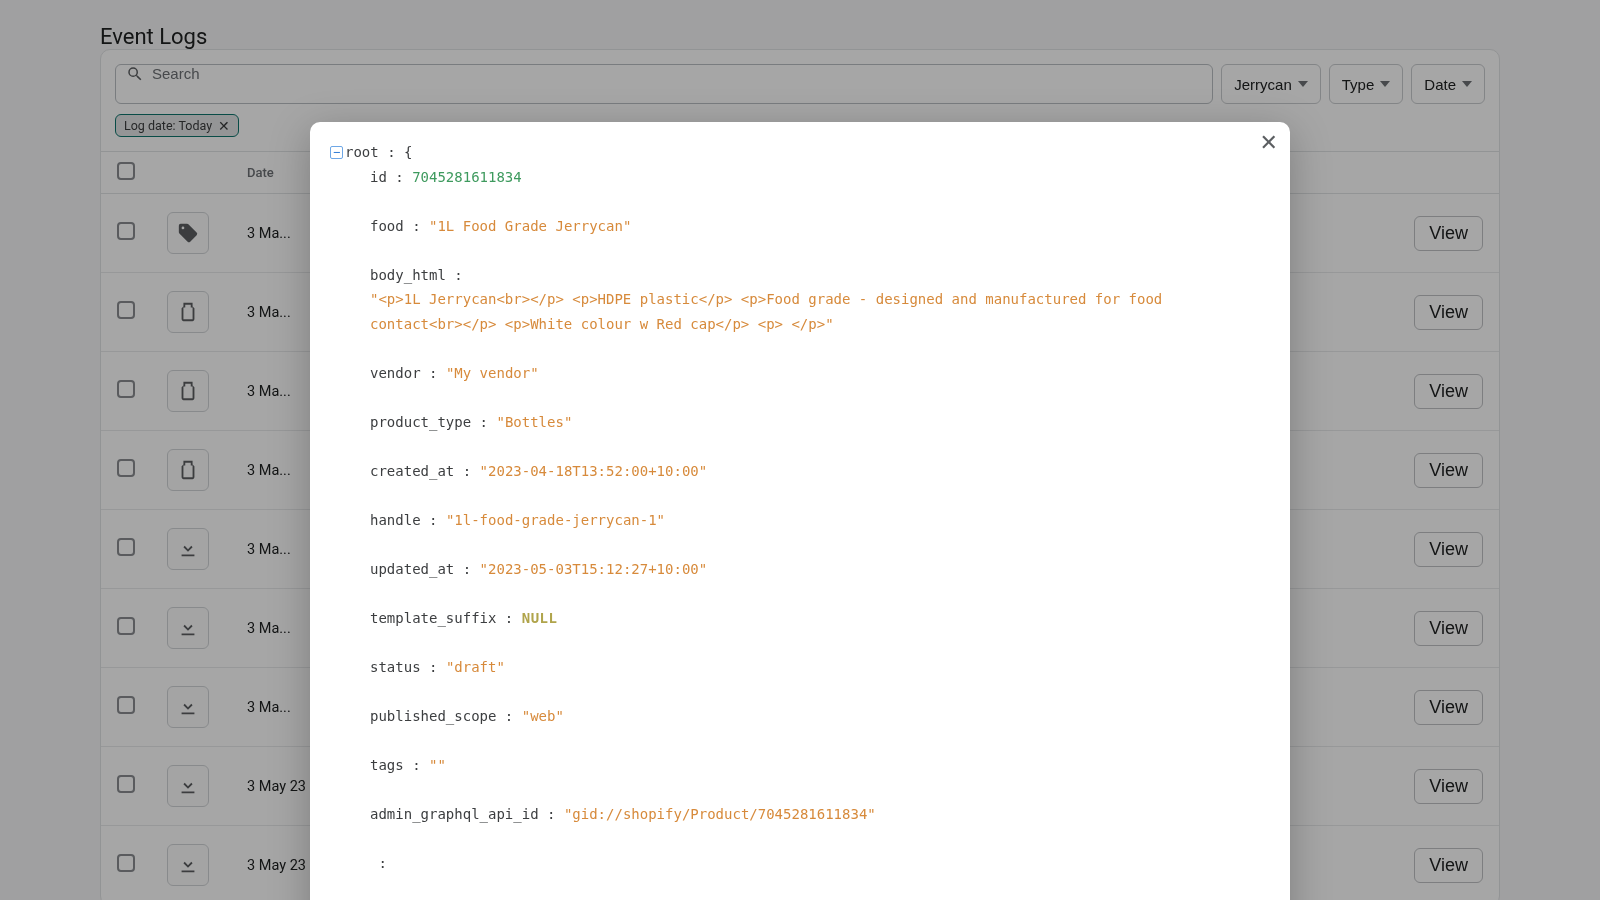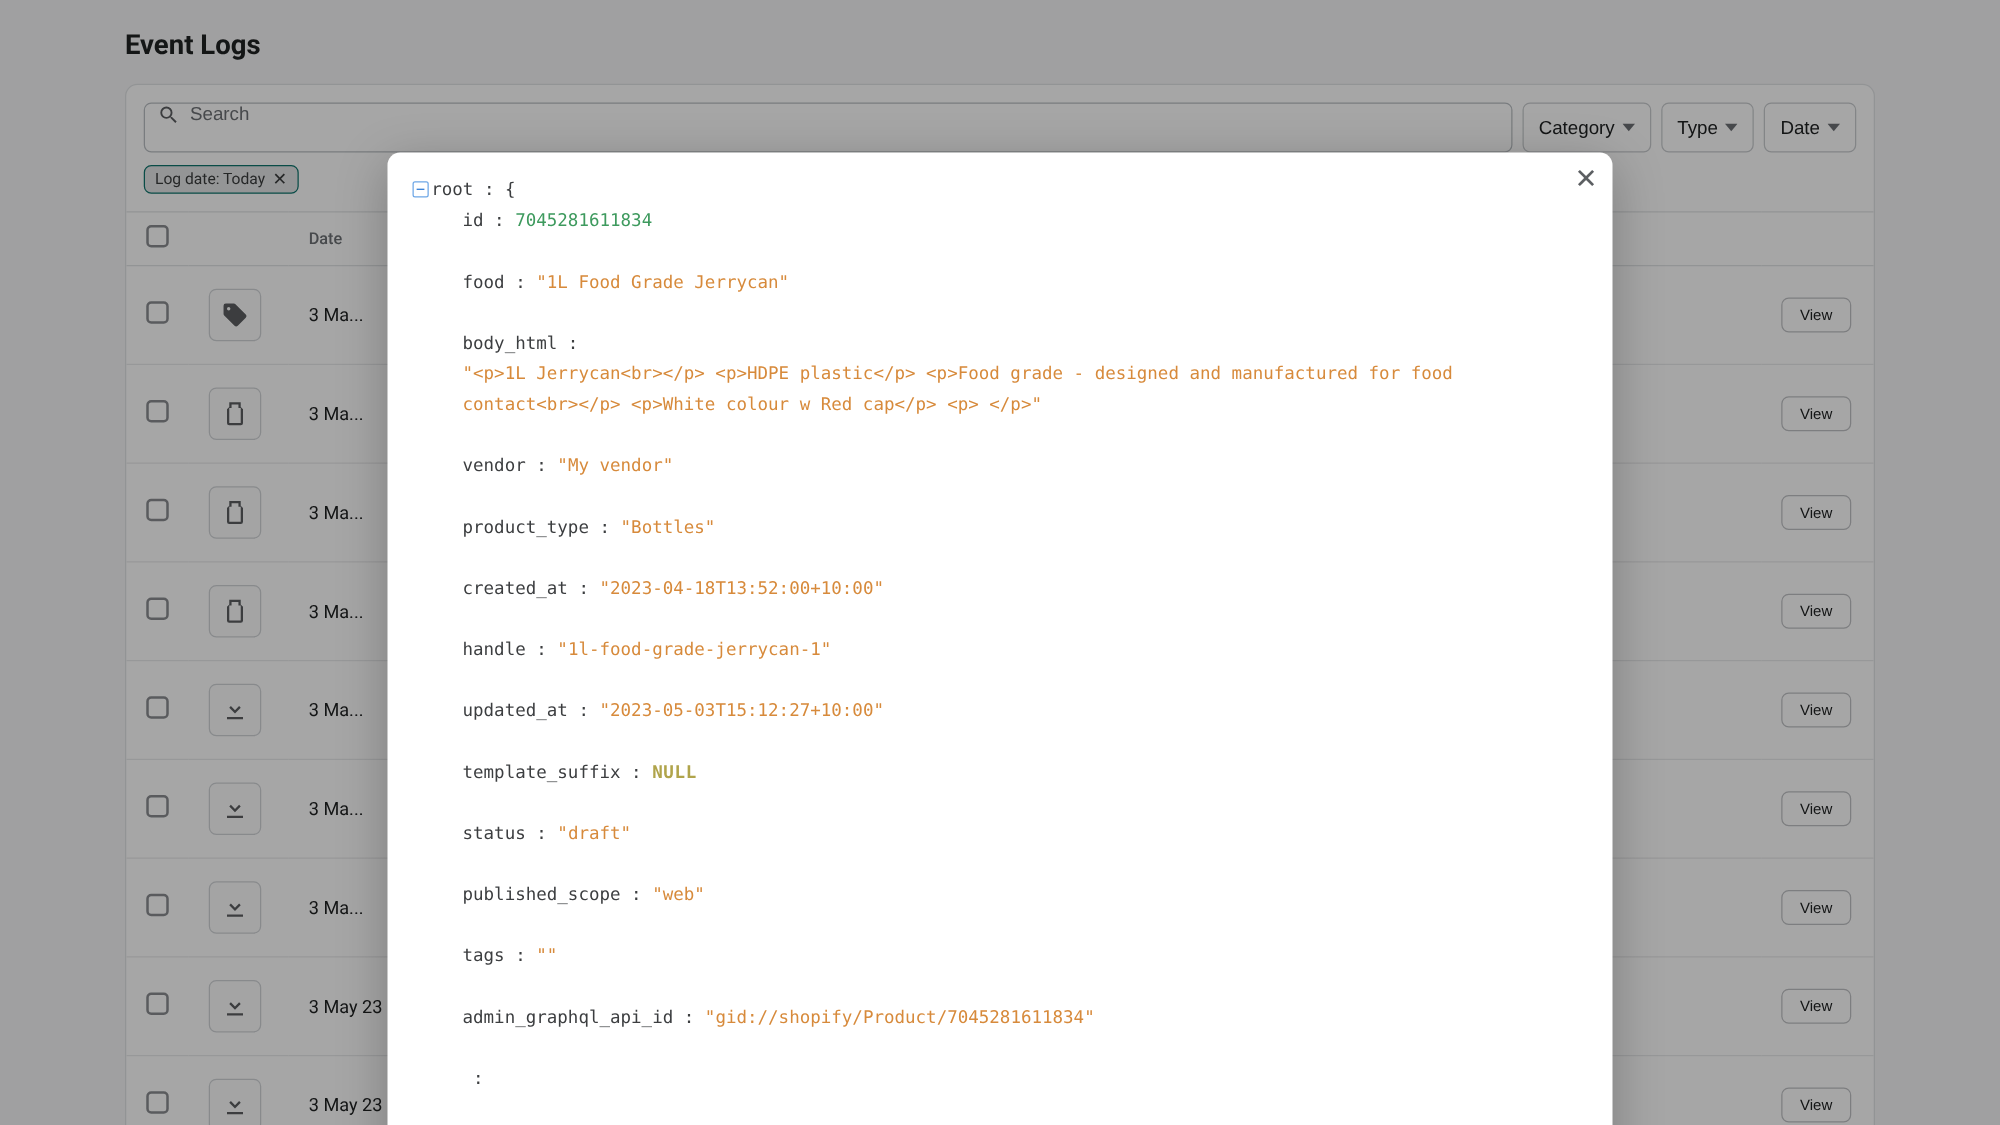--- a/index.html
+++ b/index.html
@@ -11,22 +11,21 @@
   overflow: hidden;
   position: relative;
   font-size: 14px;
   color: #202223;
 }
 .page {
   padding: 24px 100px;
 }
 .page-title {
   font-size: 22px;
-  font-weight: 700;
-  margin-bottom: 18px;
+  font-weight: 400;
 }
 .panel {
   background: #fff;
   border: 1px solid #e1e3e5;
   border-radius: 10px;
   overflow: hidden;
 }
 .filter-row {
   display: flex;
   gap: 8px;
@@ -75,21 +74,21 @@
   cursor:pointer; background:#fff;
 }
 .thumb {
   width:42px; height:42px; border:1px solid #d2d5d8; border-radius:6px;
   display:flex; align-items:center; justify-content:center; color:#5c5f62;
   background:#fcfcfc;
 }
 .thumb svg { width:22px; height:22px; fill:#5c5f62; }
 .view-btn {
   border:1px solid #c0c2c5; background:#fff; color:#202223;
-  border-radius:6px; padding:6px 14px; font-size:12px; cursor:pointer;
+  border-radius:6px; padding:6px 14px; font-size:18px; cursor:pointer;
 }
 .col-check{width:40px;} .col-thumb{width:80px;} .col-date{width:210px;} .col-type{width:190px;} .col-details{} .col-view{width:90px;text-align:left;}
 .overlay {
   position:absolute; inset:0; background:rgba(0,0,0,0.35);
   display:flex; align-items:flex-start; justify-content:center;
 }
 .modal {
   margin-top:122px; width:980px; max-width:92vw; background:#fff;
   border-radius:10px; box-shadow:0 10px 40px rgba(0,0,0,.25); overflow:hidden;
   position:relative;
@@ -122,21 +121,21 @@
   <h1 class="page-title">Event Logs</h1>
   <div class="panel">
     <div class="filter-row">
       <div class="search-wrap">
         <svg viewBox="0 0 24 24">
             <path d="M15.5 14h-.79l-.28-.27A6.47 6.47 0 0 0 16 9.5 6.5 6.5 0 1 0 9.5 16c1.61 0 3.09-.59 4.23-1.57l.27.28v.79L19 20.49 20.49 19 15.5 14zm-6 0A4.5 4.5 0 1 1 14 9.5 4.5 4.5 0 0 1 9.5 14z"></path>
           </svg>
         <input type="text" placeholder="Search" style="">
       </div>
       <button class="filter-btn">
-        <span>Category</span>
+        <span>Jerrycan</span>
         <svg viewBox="0 0 10 6">
             <path d="M0 0l5 6 5-6z"></path>
           </svg>
       </button>
       <button class="filter-btn">
         <span>Type</span>
         <svg viewBox="0 0 10 6">
             <path d="M0 0l5 6 5-6z"></path>
           </svg>
       </button>

